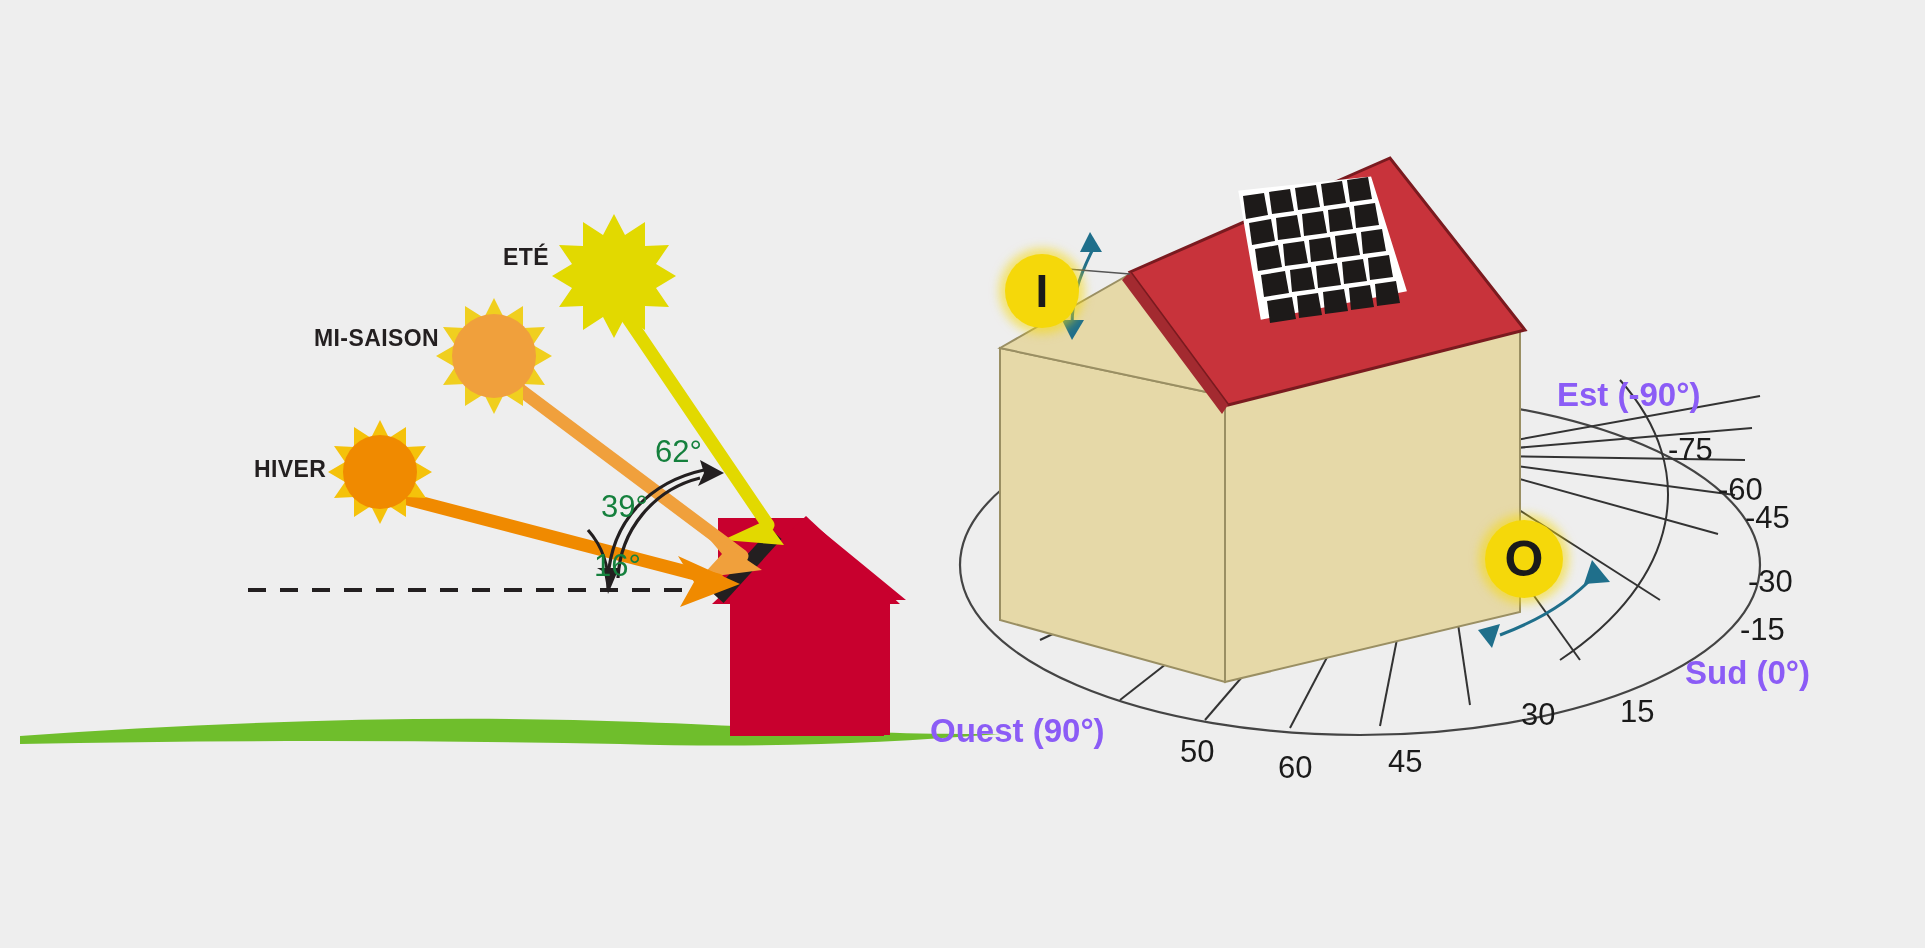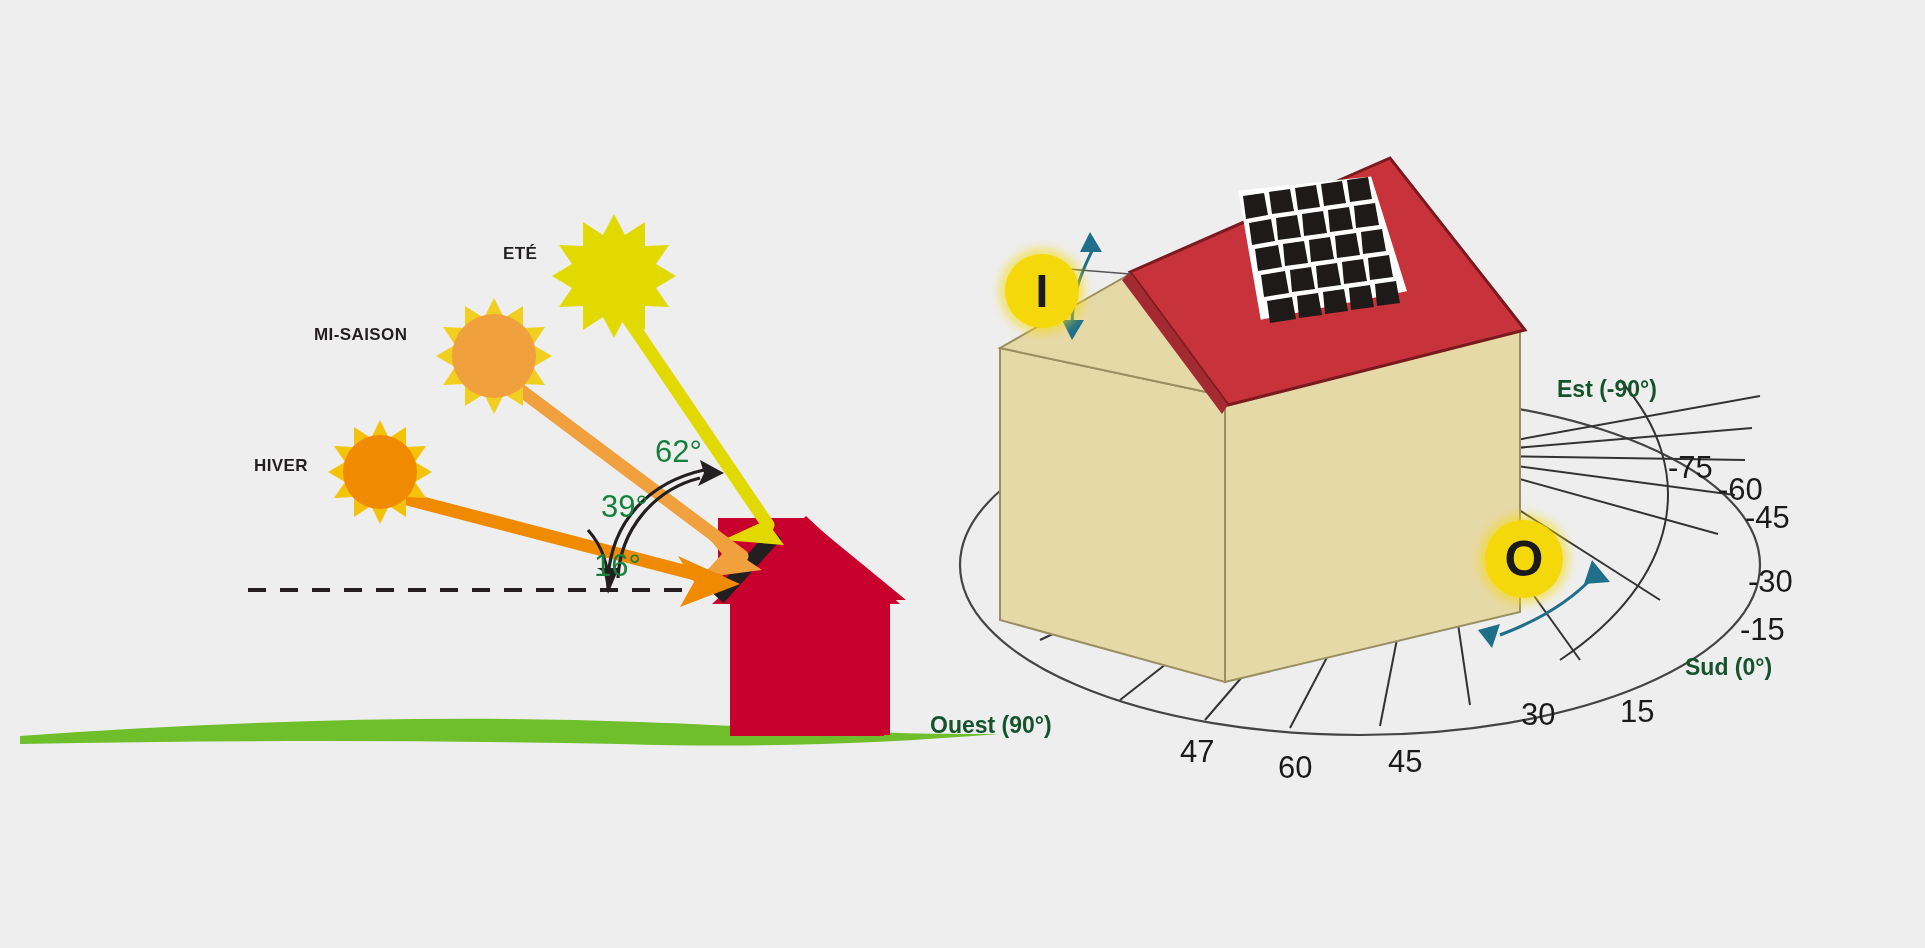--- a/index.html
+++ b/index.html
@@ -16,36 +16,36 @@
     position:absolute;
     font-weight:bold;
     font-size:17px;
     letter-spacing:0.6px;
     color:#2b2b2b;
     white-space:nowrap;
   }
   .sunlbl{
     position:absolute;
     font-weight:bold;
-    font-size:17px;
+    font-size:23px;
     letter-spacing:0.4px;
     color:#231f20;
     white-space:nowrap;
   }
   .anglbl{
     position:absolute;
     font-size:31px;
     color:#15803d;
     white-space:nowrap;
   }
   .cardinal{
     position:absolute;
     font-weight:bold;
-    font-size:23px;
-    color:#14532d;
+    font-size:33px;
+    color:#8b5cf6;
     white-space:nowrap;
   }
   .aztick{
     position:absolute;
     font-size:31px;
     color:#1a1a1a;
     white-space:nowrap;
   }
   .badge{
     position:absolute;
@@ -216,25 +216,25 @@
     <span>I</span>
   </div>
   <div class="badge" style="left:1485px;top:520px;width:78px;height:78px;font-size:50px;">
     <span>O</span>
   </div>
 
   <div class="cardinal" style="left:1557px;top:376px;">Est (-90°)</div>
   <div class="cardinal" style="left:1685px;top:654px;">Sud (0°)</div>
   <div class="cardinal" style="left:930px;top:712px;">Ouest (90°)</div>
 
-  <div class="aztick" style="left:1668px;top:432px;margin-top:18px;">-75</div>
+  <div class="aztick" style="left:1668px;top:432px;">-75</div>
   <div class="aztick" style="left:1718px;top:472px;">-60</div>
   <div class="aztick" style="left:1745px;top:500px;">-45</div>
   <div class="aztick" style="left:1748px;top:564px;">-30</div>
   <div class="aztick" style="left:1740px;top:612px;">-15</div>
 
   <div class="aztick" style="left:1620px;top:694px;">15</div>
   <div class="aztick" style="left:1488px;top:697px;margin-left:33px;">30</div>
   <div class="aztick" style="left:1388px;top:744px;">45</div>
   <div class="aztick" style="left:1278px;top:750px;">60</div>
-  <div class="aztick" style="left:1180px;top:734px;">47</div>
+  <div class="aztick" style="left:1180px;top:734px;">50</div>
 
 </div>
 
 </body></html>

